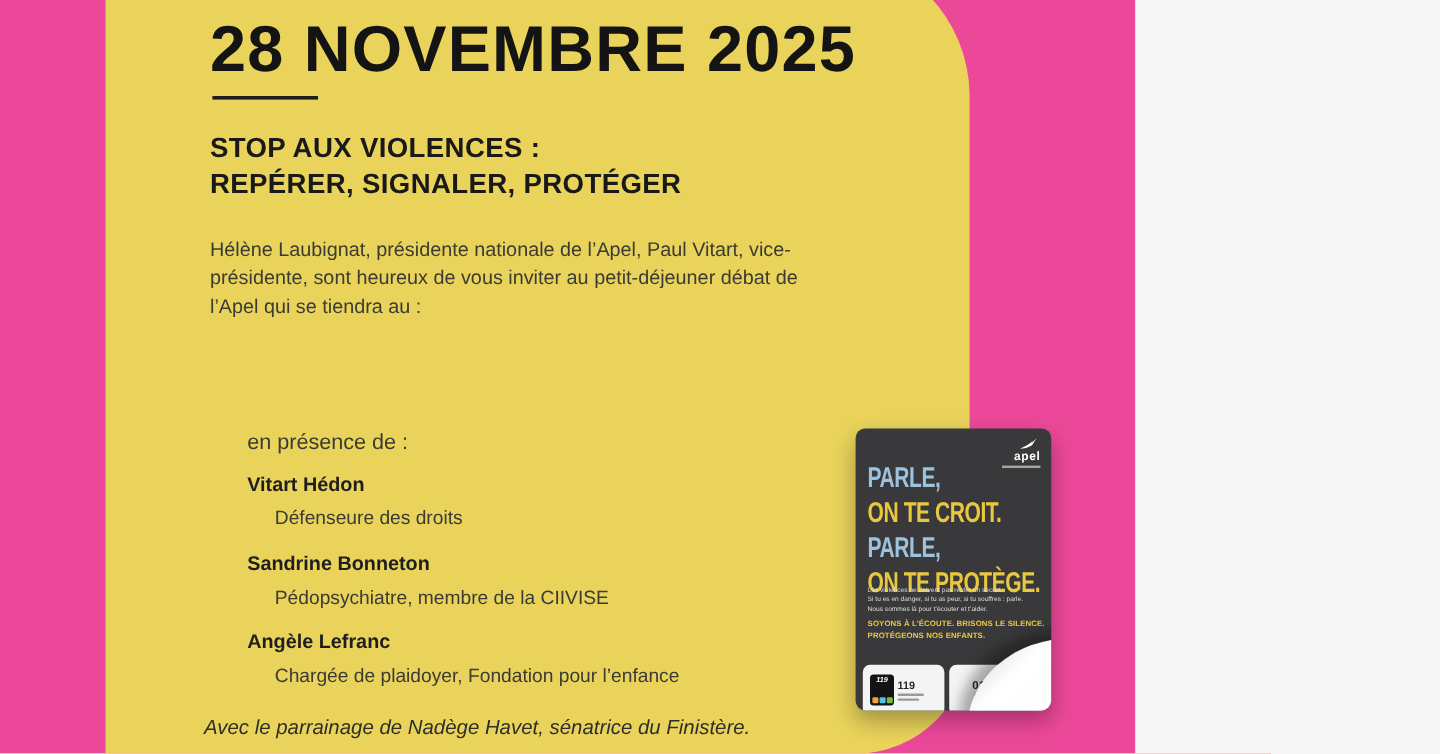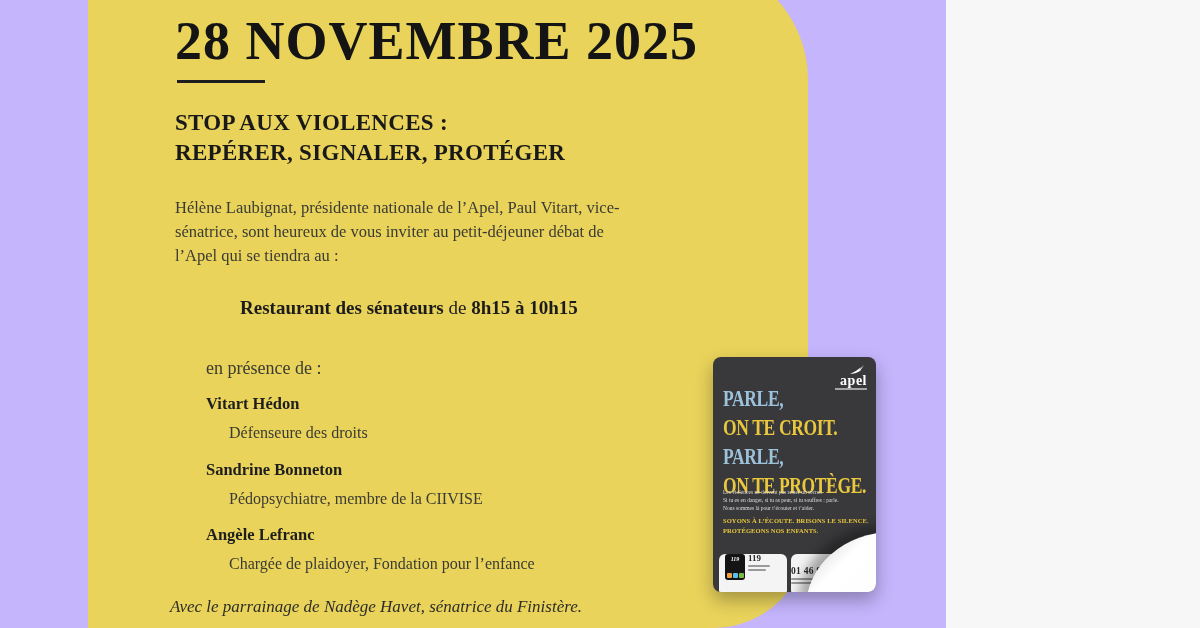--- a/index.html
+++ b/index.html
@@ -1,18 +1,18 @@
 <!DOCTYPE html>
 <html><head>
 <meta charset="utf-8">
 <style>
   html,body{margin:0;padding:0;background:#ffffff;}
   .canvas{
     position:relative;width:1200px;height:628px;overflow:hidden;
-    background:#c4b5fd;font-family:Liberation Serif, serif;
+    background:#ec4899;font-family:Liberation Sans, sans-serif;
   }
   .bg-right{position:absolute;left:946px;top:0;width:254px;height:628px;background:#f7f7f8;}
   
   .card{
     position:absolute;left:88px;top:-40px;width:720px;height:668px;
     background:#e9d35b;border-radius:0 120px 95px 0;
   }
   .abs{position:absolute;}
   .date{
     left:175px;top:10px;font-size:54px;font-weight:700;letter-spacing:1px;
@@ -34,35 +34,35 @@
   .sponsor{
     left:170px;top:597px;font-size:17px;font-style:italic;color:#2e2e28;white-space:nowrap;
   }
   
   .poster{
     position:absolute;left:713px;top:357px;width:163px;height:235px;
     background:#39383a;border-radius:8px;overflow:hidden;
     box-shadow:0 8px 18px rgba(0,0,0,.30);
   }
   .apel-logo{position:absolute;top:7px;right:9px;width:54px;text-align:right;color:#fff;}
-  .apel-logo .apel-text{font-size:14px;font-weight:700;letter-spacing:.5px;line-height:10px;}
+  .apel-logo .apel-text{font-size:10px;font-weight:700;letter-spacing:.5px;line-height:10px;}
   .apel-logo .apel-tagline{margin:2px 0 0 auto;width:32px;height:1.5px;background:rgba(255,255,255,.55);}
   .bird{display:block;margin:0 2px 1px auto;}
   .headline{position:absolute;left:10px;top:27px;width:150px;}
   .h-line{
     font-size:24px;font-weight:700;letter-spacing:-.5px;line-height:29px;
     transform:scaleX(.73);transform-origin:left center;white-space:nowrap;
   }
   .h-blue{color:#9cc2dc;} .h-yellow{color:#e9c83f;}
   .fineprint{position:absolute;left:10px;top:131px;width:148px;color:#dedede;
     font-size:5.5px;line-height:8px;white-space:nowrap;}
   .slogan{position:absolute;left:10px;top:159px;width:150px;color:#e9c83f;
     font-size:6.5px;font-weight:700;line-height:10px;letter-spacing:.1px;white-space:nowrap;}
   .boxes{position:absolute;left:6px;top:197px;display:flex;gap:4px;}
-  .hl-box{background:#f4f4f4;border-radius:6px;height:42px;display:flex;align-items:flex-start;}
+  .hl-box{background:#f4f4f4;border-radius:6px;height:42px;display:flex;align-items:center;}
   .box-119{width:62px;padding:0 3px;}
   .logo119{
     width:20px;height:26px;background:#141414;border-radius:3px;margin:0 3px;
     display:flex;flex-direction:column;justify-content:space-between;align-items:center;
     padding:2px 1px;box-sizing:border-box;
   }
   .logo119 .script{color:#fff;font-size:6px;font-style:italic;font-weight:700;line-height:7px;}
   .sq-row{display:flex;gap:1px;}
   .sq{width:5px;height:5px;border-radius:1px;}
   .sq-o{background:#f0a23c;} .sq-b{background:#56c1e8;} .sq-g{background:#7ab942;}
@@ -92,26 +92,25 @@
   <div class="abs date">28 NOVEMBRE 2025</div>
   <div class="abs date-underline"></div>
 
   <div class="abs subtitle">
     <div>STOP AUX VIOLENCES :</div>
     <div>REPÉRER, SIGNALER, PROTÉGER</div>
   </div>
 
   <div class="abs intro">
     <div>Hélène Laubignat, présidente nationale de l’Apel, Paul Vitart, vice-</div>
-    <div>sénatrice, sont heureux de vous inviter au petit-déjeuner débat de</div>
+    <div>présidente, sont heureux de vous inviter au petit-déjeuner débat de</div>
     <div>l’Apel qui se tiendra au :</div>
   </div>
 
   <div class="abs venue">
-    <div><span class="b">Restaurant des sénateurs</span><span> de </span><span class="b">8h15 à 10h15</span></div>
   </div>
 
   <div class="abs presence">en présence de :</div>
 
   <div class="abs guest guest1">
     <div class="g-name">Vitart Hédon</div>
     <div class="g-role">Défenseure des droits</div>
   </div>
   <div class="abs guest guest2">
     <div class="g-name">Sandrine Bonneton</div>

